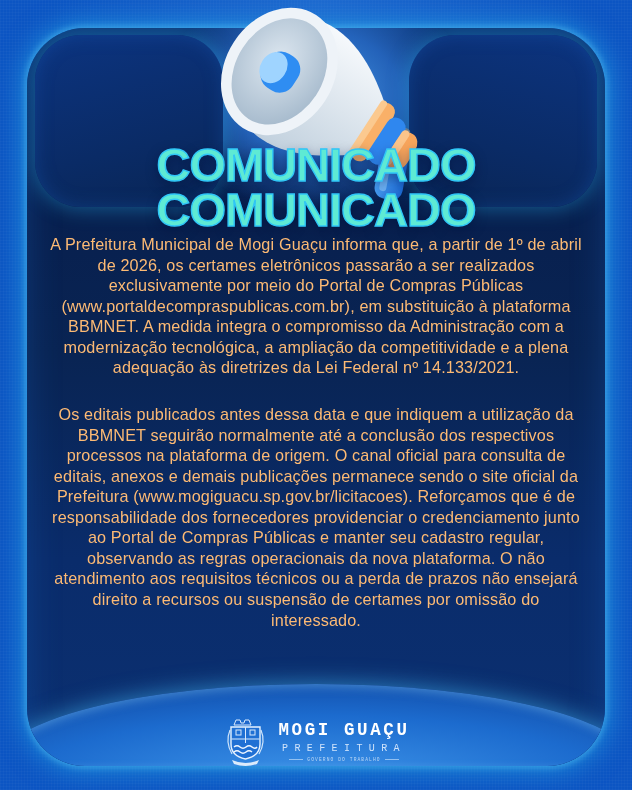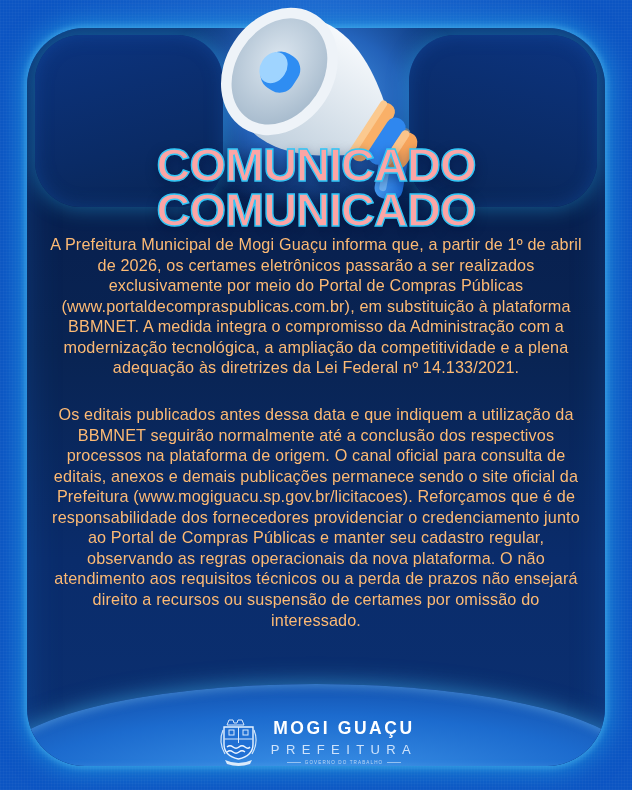--- a/index.html
+++ b/index.html
@@ -43,41 +43,41 @@
     border-radius:320px 320px 0 0 / 82px 82px 0 0;
     background:radial-gradient(ellipse 95% 170% at 50% 120%,
        #3f96ea 0%, #1c6bce 48%, #114ba6 78%, #0e3d8d 100%);
     box-shadow:0 -1px 22px rgba(70,190,250,.55), inset 0 3px 10px rgba(150,220,255,.35);
   }
   
   .megaphone{position:absolute;left:203px;top:4px;width:236px;height:196px;z-index:3;}
   
   .title{
     position:absolute;left:0;right:0;top:143px;z-index:4;
-    text-align:center;color:#fca5a5;
+    text-align:center;color:#5eead4;
     font-weight:bold;font-size:47px;line-height:.95;letter-spacing:-1px;
     -webkit-text-stroke:1.4px #2fc6f7;
     text-shadow:0 4px 12px rgba(0,15,55,.55);
   }
   
   .copy{
     position:absolute;left:49px;right:49px;top:234px;z-index:4;
     color:#fdba74;text-align:center;
     font-size:16.2px;line-height:1.27;letter-spacing:.15px;
   }
   .copy p{margin:0 0 26px 0;}
   
   .footer{
     position:absolute;left:0;right:0;bottom:24px;z-index:5;
-    display:flex;justify-content:center;align-items:center;gap:9px;
+    display:flex;justify-content:center;align-items:center;gap:9px;font-family:Liberation Mono, monospace;
   }
   .crest{width:47px;height:50px;flex:0 0 auto;}
   .brand{display:flex;flex-direction:column;align-items:center;}
   .brand-name{color:#fff;font-weight:bold;font-size:17.5px;letter-spacing:2.6px;white-space:nowrap;}
-  .brand-sub{color:#cfe3fb;font-size:13px;letter-spacing:6.4px;margin-top:3px;white-space:nowrap;}
+  .brand-sub{color:#cfe3fb;font-size:10px;letter-spacing:6.4px;margin-top:3px;white-space:nowrap;}
   .brand-tag{display:flex;align-items:center;gap:4px;margin-top:3px;}
   .brand-tag span{color:#bcd7f5;font-size:4.6px;letter-spacing:1.1px;white-space:nowrap;}
   .brand-tag i{display:block;width:14px;height:1px;background:rgba(200,225,250,.65);}
 </style>
 </head>
 <body>
 
 <div class="panel">
   <div class="top-glow"></div>
   <div class="shoulder left"></div>

